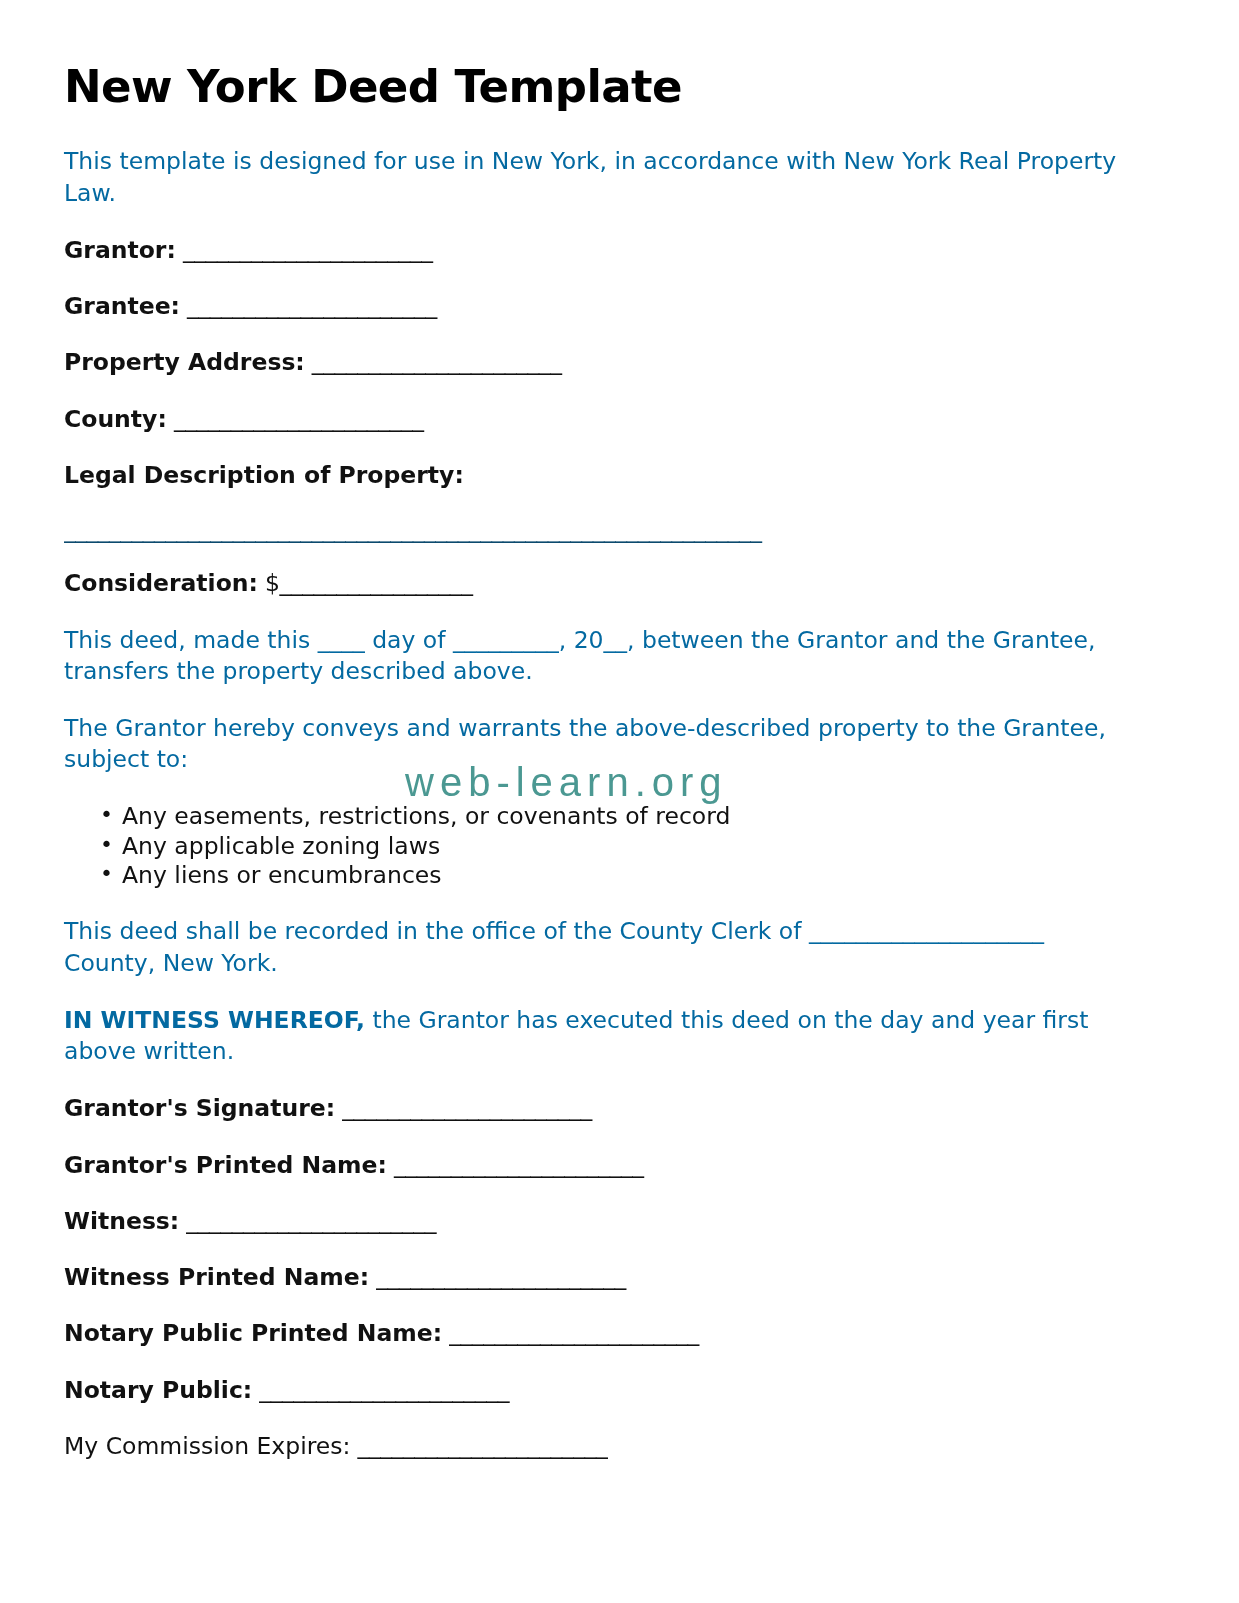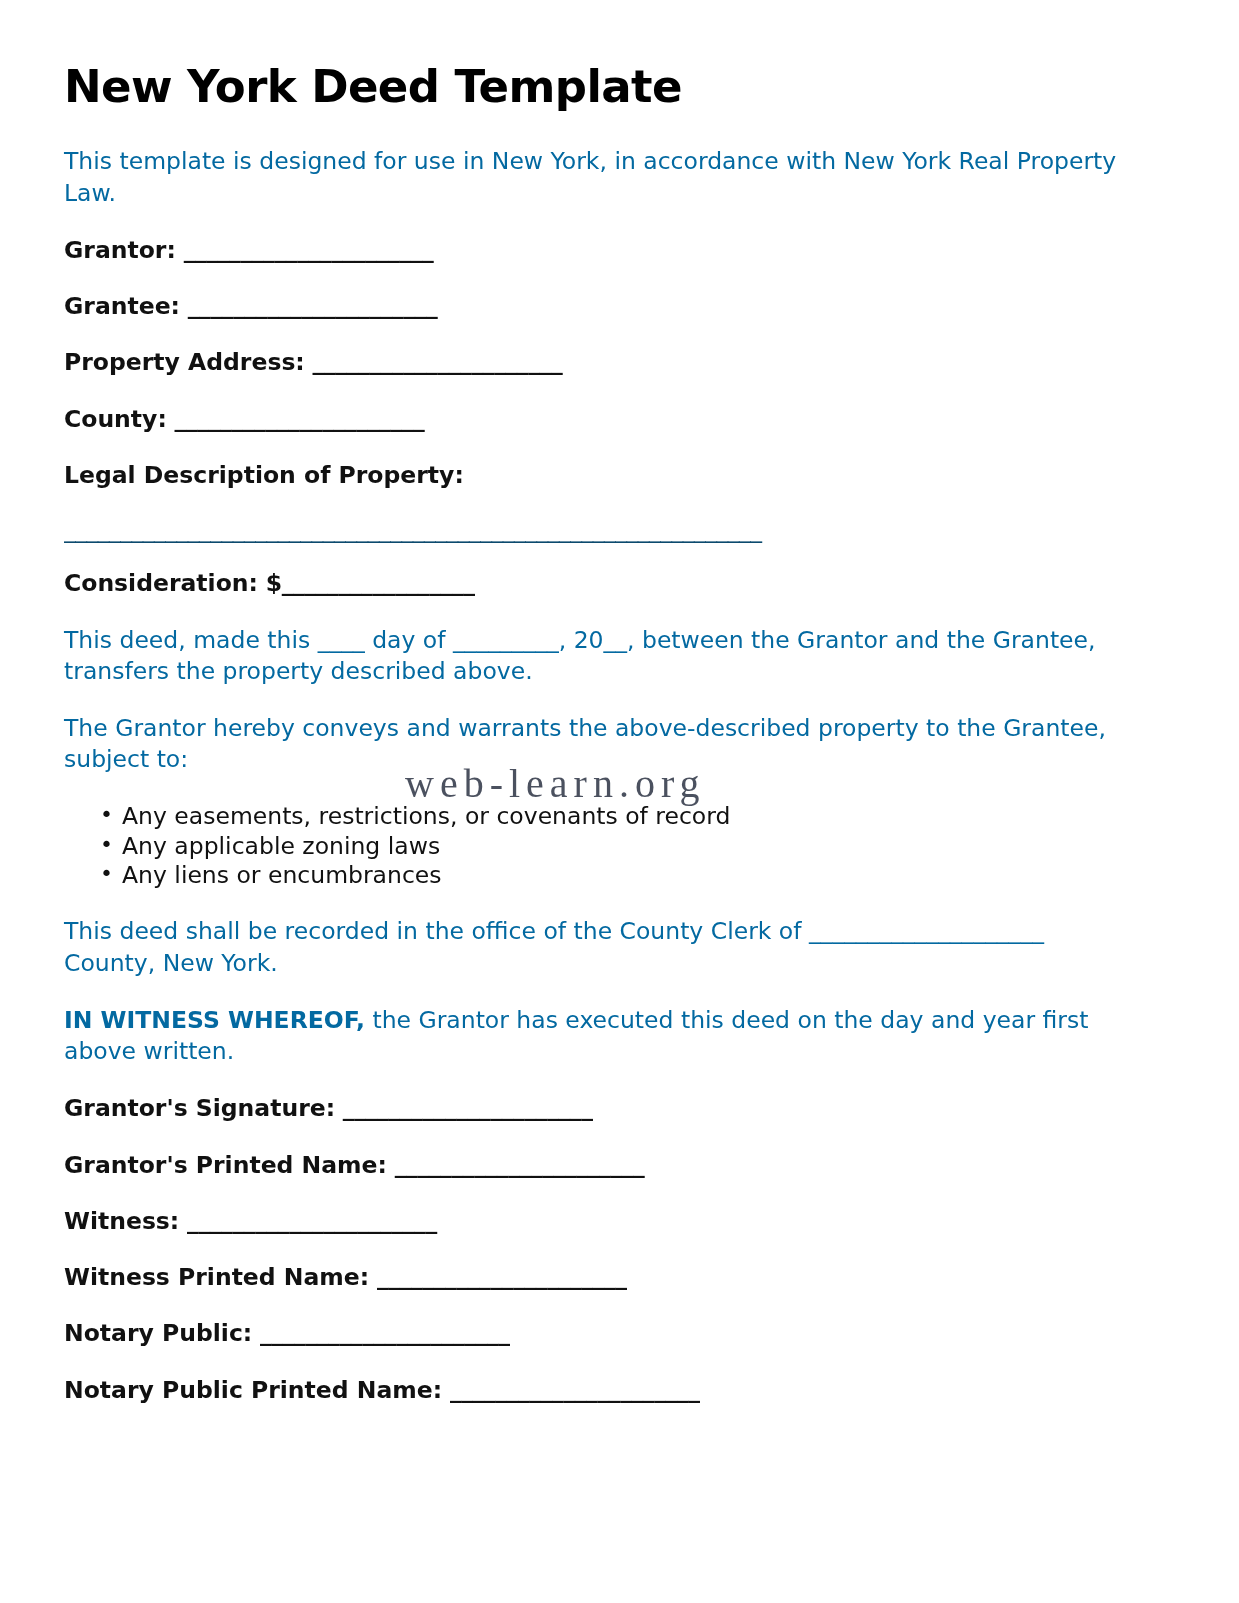--- a/index.html
+++ b/index.html
@@ -54,21 +54,21 @@
   p.field {
     font-size: 23.5px;
     line-height: 1.33;
     margin: 0 0 25px 0;
     color: #111;
   }
   p.field .lbl {
     font-weight: bold;
   }
   p.field .blank {
-    font-weight: bold;
+    font-weight: normal;
     letter-spacing: -0.4px;
   }
 
   p.field-tight {
     margin-bottom: 24px;
   }
 
   .longline {
     font-size: 23.5px;
     line-height: 1.33;
@@ -100,24 +100,24 @@
     line-height: inherit;
   }
 
   .strong-lead { font-weight: bold; }
 
   
   .watermark {
     position: absolute;
     left: 405px;
     top: 760px;
-    font-family: Liberation Serif, serif;
+    font-family: Liberation Sans, sans-serif;
     font-size: 40px;
     letter-spacing: 6px;
-    color: #0f172a;
+    color: #0f766e;
     opacity: 0.75;
     white-space: nowrap;
     pointer-events: none;
     user-select: none;
     font-weight: normal;
   }
 </style>
 </head>
 <body>
 
@@ -180,24 +180,27 @@
 
     <p class="field">
       <span class="lbl">Witness:</span><span class="blank"> ______________________</span>
     </p>
 
     <p class="field">
       <span class="lbl">Witness Printed Name:</span><span class="blank"> ______________________</span>
     </p>
 
     <p class="field">
+      <span class="lbl">Notary Public Printed Name:</span><span class="blank"> ______________________</span>
+    </p>
+
+    <p class="field">
       <span class="lbl">Notary Public:</span><span class="blank"> ______________________</span>
     </p>
 
     <p class="field">
-      <span class="lbl">Notary Public Printed Name:</span><span class="blank"> ______________________</span>
-    </p>
-
+      <span>My Commission Expires:</span><span class="blank"> ______________________</span>
+    </p>
 
   </div>
 
   <div class="watermark">web-learn.org</div>
 </div>
 
 </body></html>

